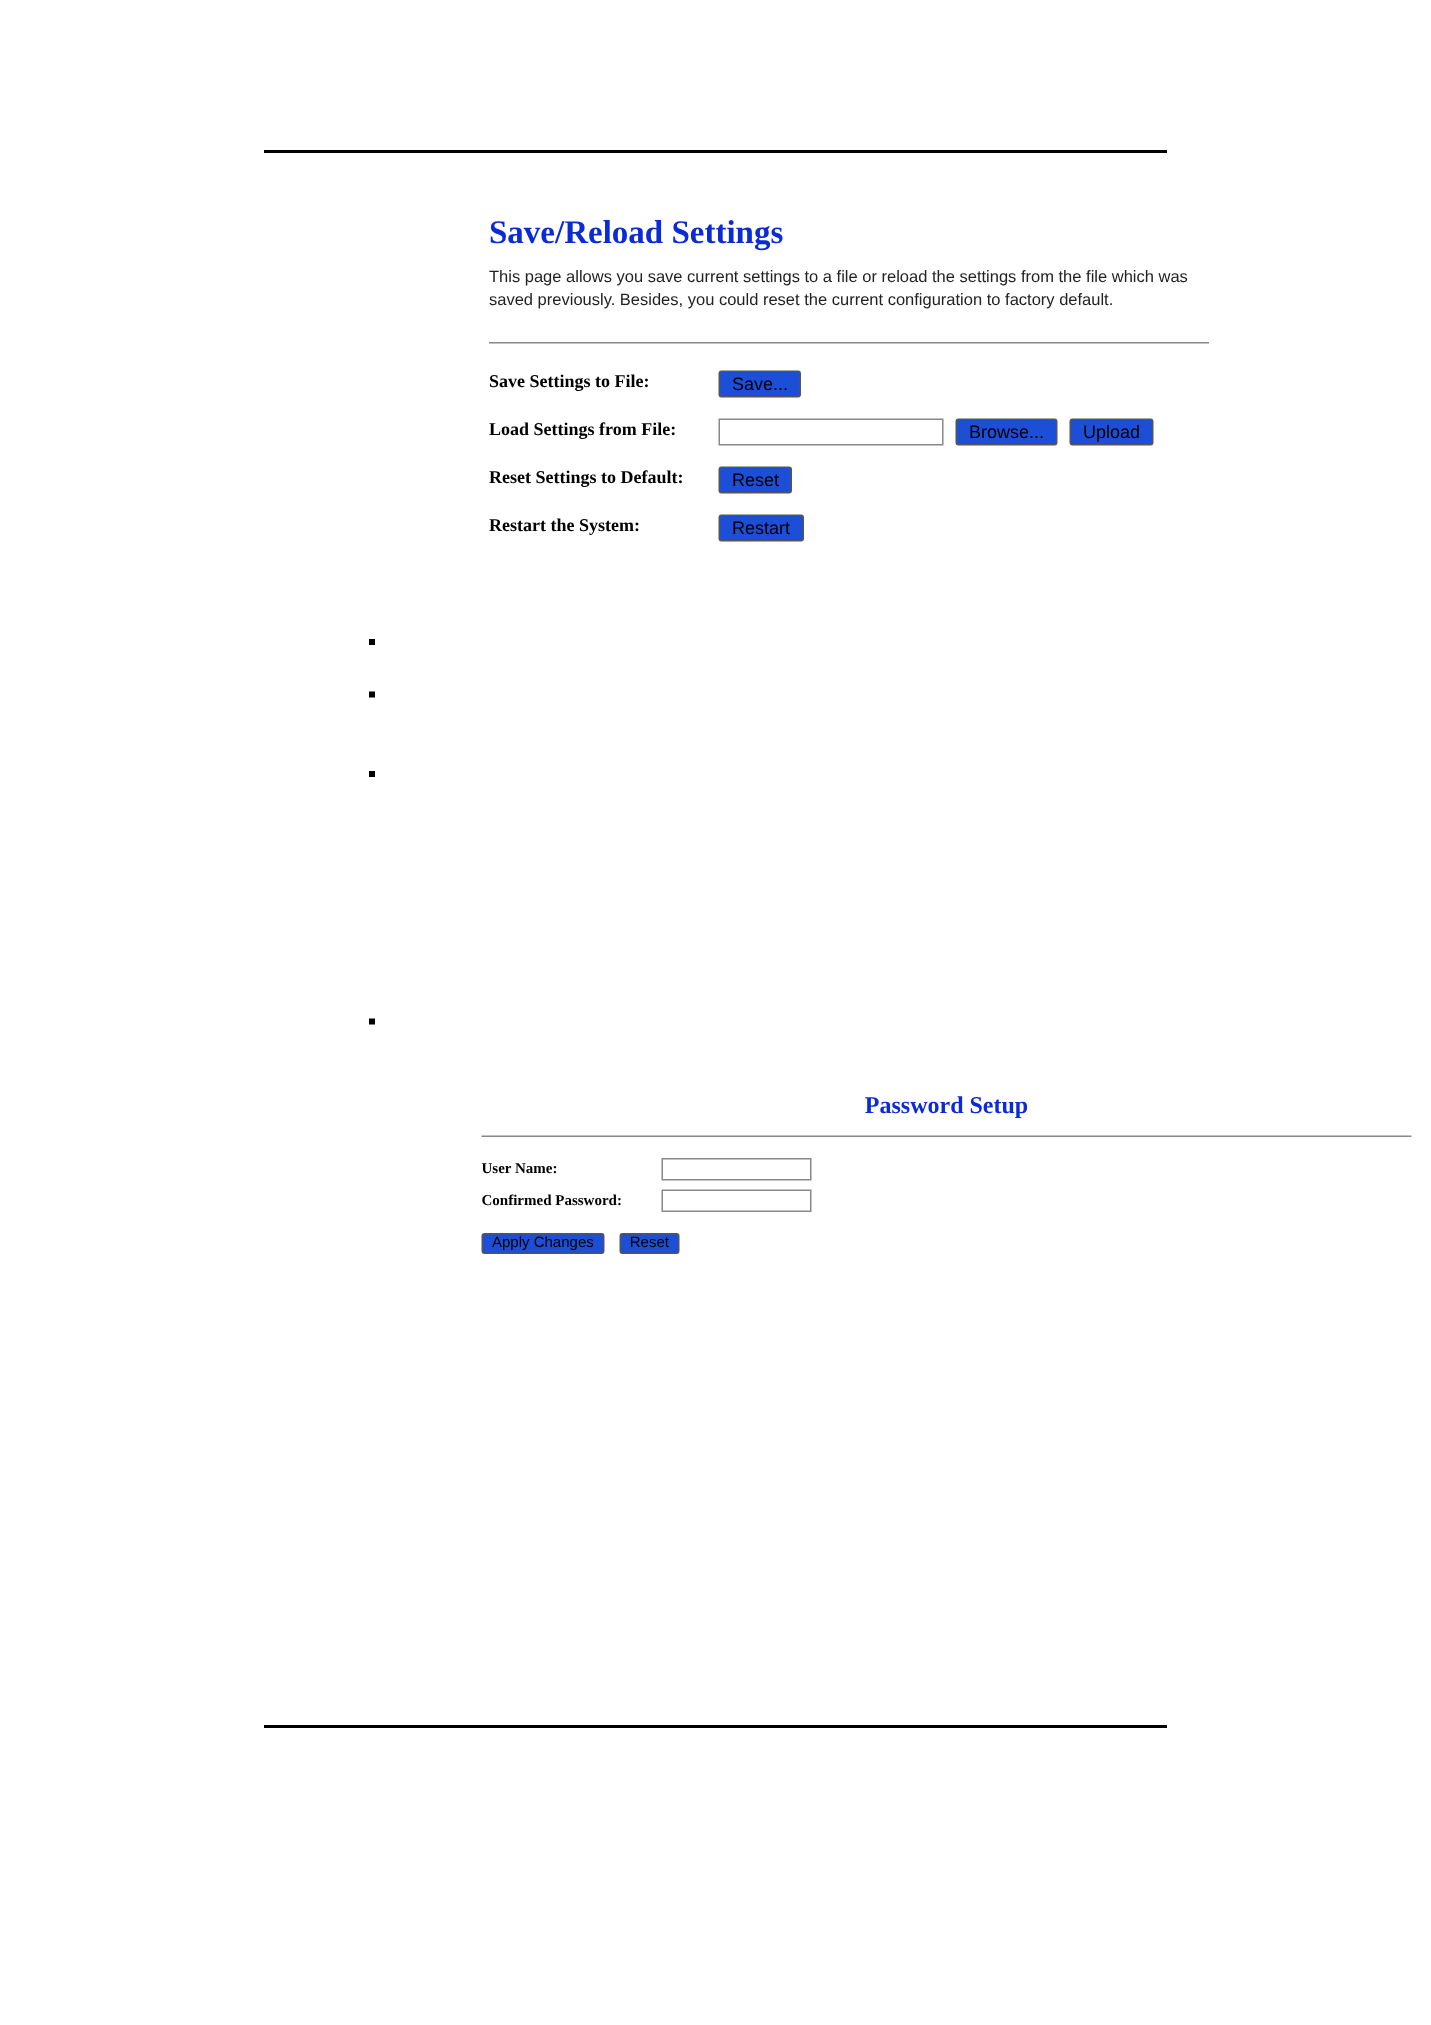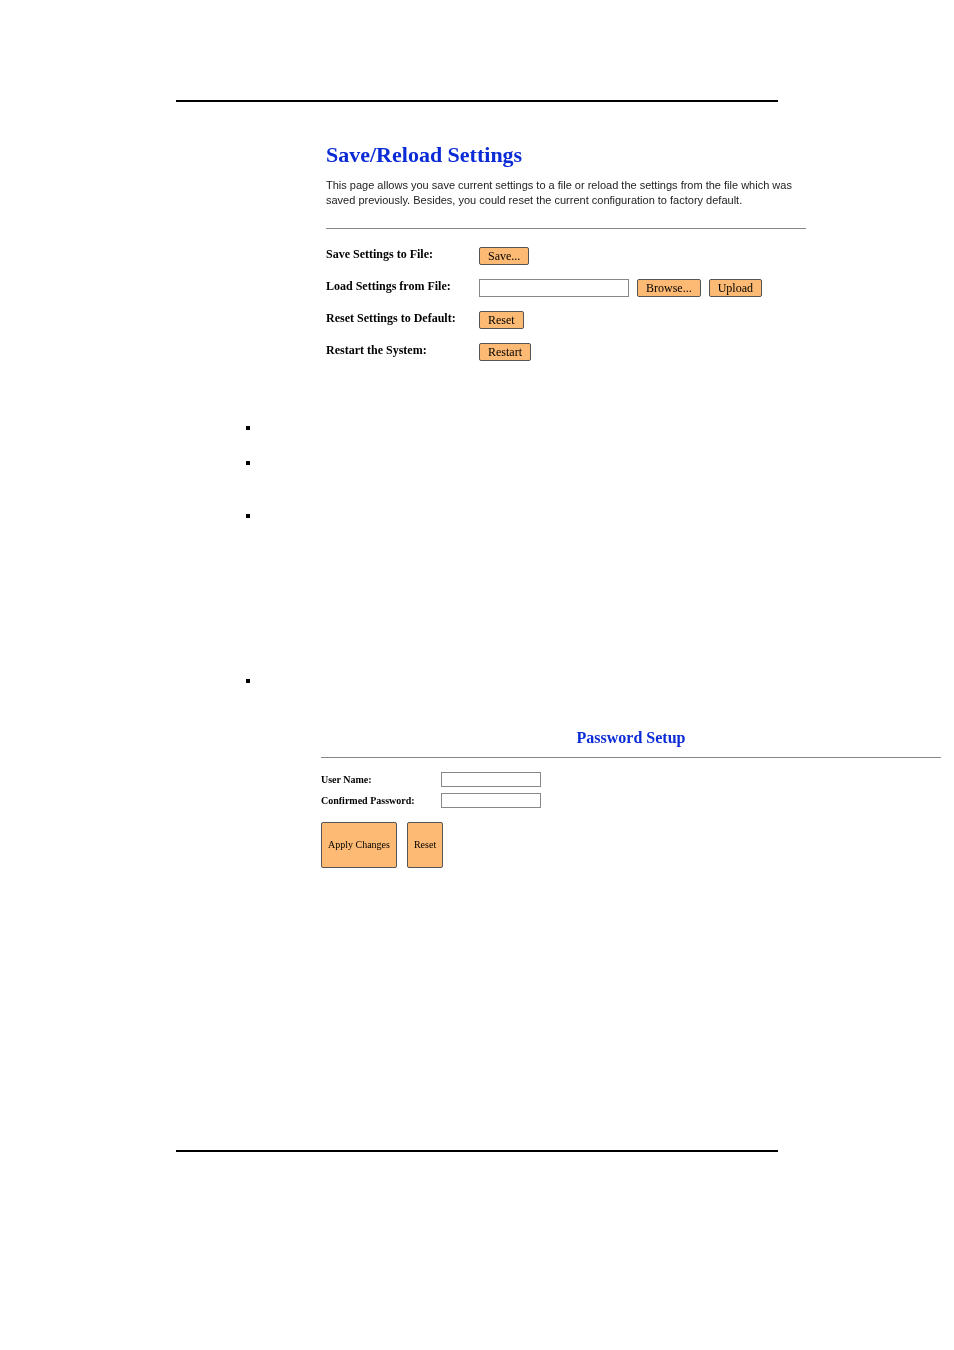--- a/index.html
+++ b/index.html
@@ -66,27 +66,27 @@
   }
   .shot1 .row .lbl {
     width: 145px;
     flex: 0 0 145px;
     font-family: "Times New Roman", Times, serif;
     font-size: 12px;
     font-weight: bold;
     color: #000;
   }
   .btn {
-    font-family: Liberation Serif, serif;
+    font-family: Liberation Sans, sans-serif;
     font-size: 12px;
     line-height: 1;
     padding: 2px 8px;
     border: 1px solid #555;
     border-radius: 2px;
-    background: #fdba74;
+    background: #1d4ed8;
     color: #000;
     cursor: pointer;
   }
   .file-input {
     width: 150px;
     height: 18px;
     border: 1px solid #888;
     background: #fff;
     box-sizing: border-box;
   }
@@ -168,21 +168,21 @@
     font-size: 10px;
     padding: 0 2px;
   }
   .shot2 .btnrow {
     margin-top: 14px;
     display: flex;
     gap: 10px;
   }
   .btn.small {
     font-size: 10px;
-    padding: 17px 6px;
+    padding: 1px 6px;
   }
 </style>
 </head>
 <body>
 
 <div class="page">
 
   <hr class="hr-top">
 
   <div class="shot1">

